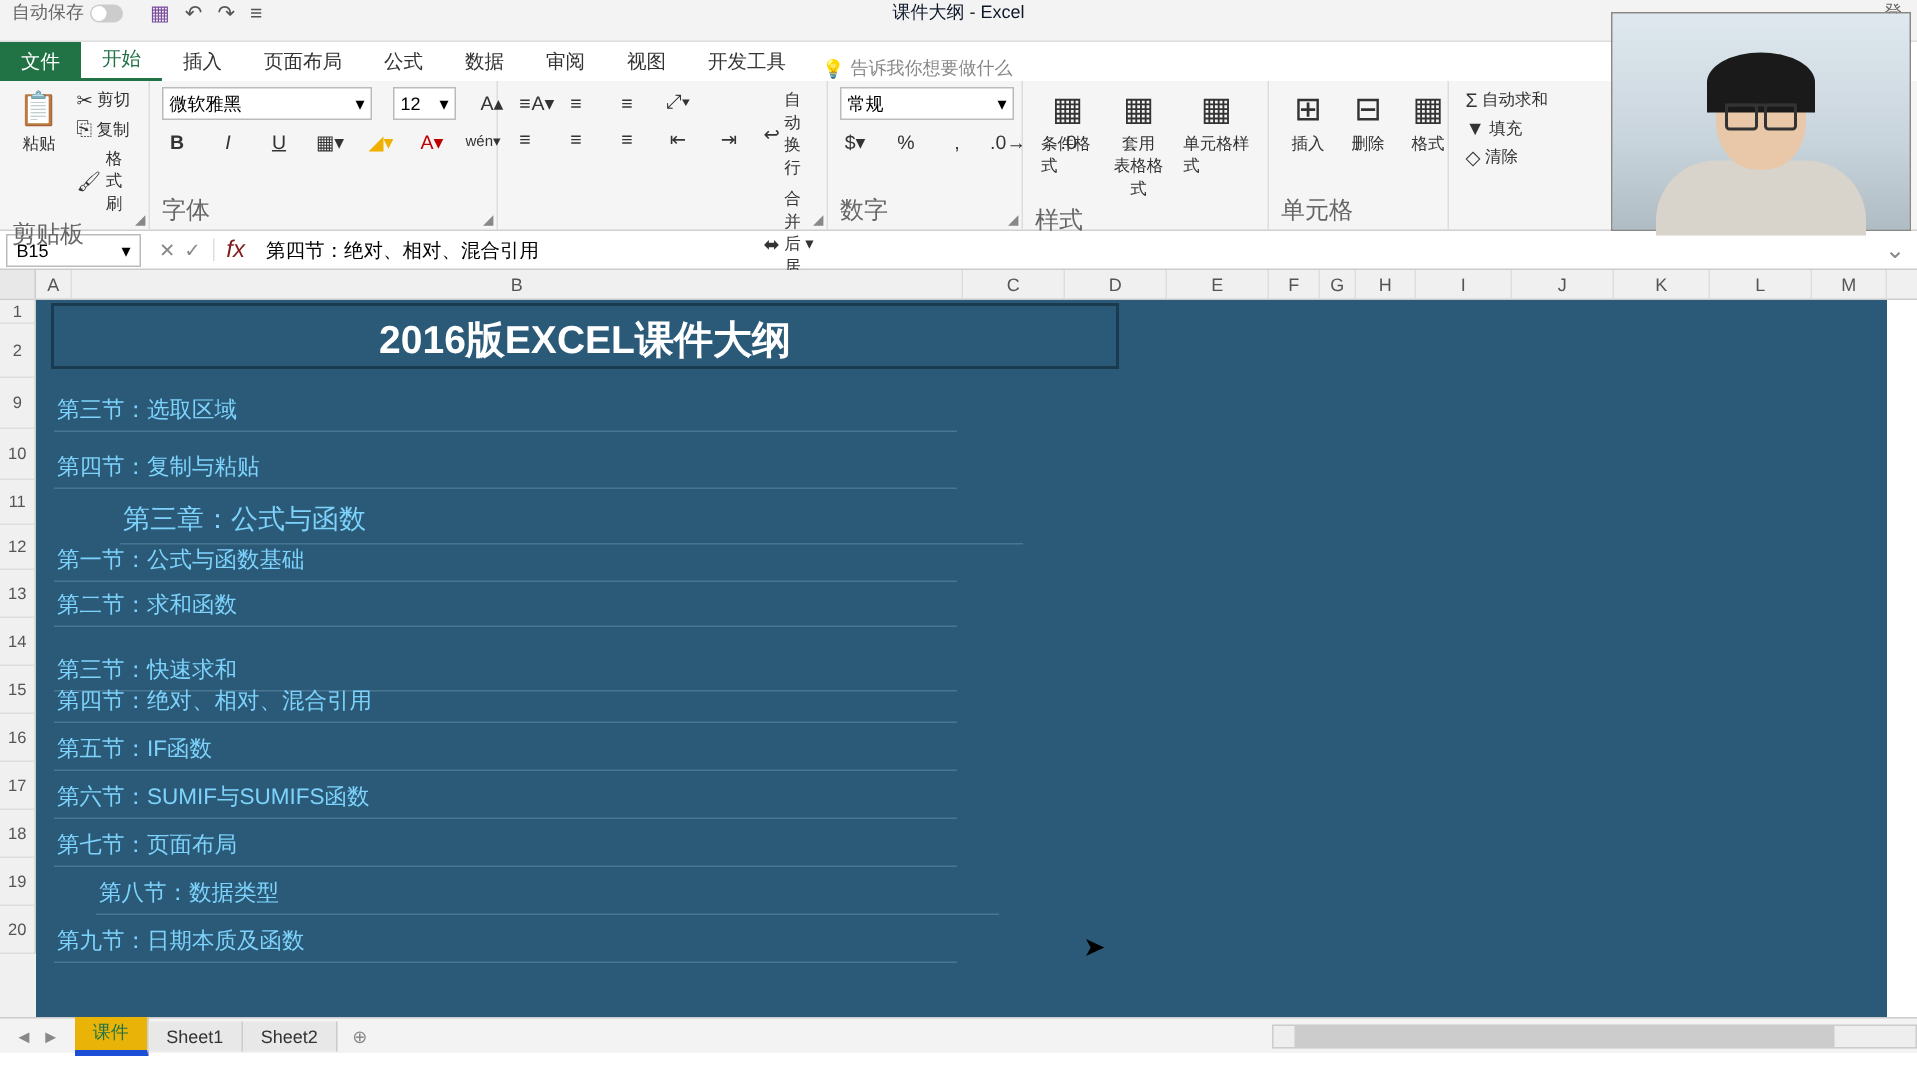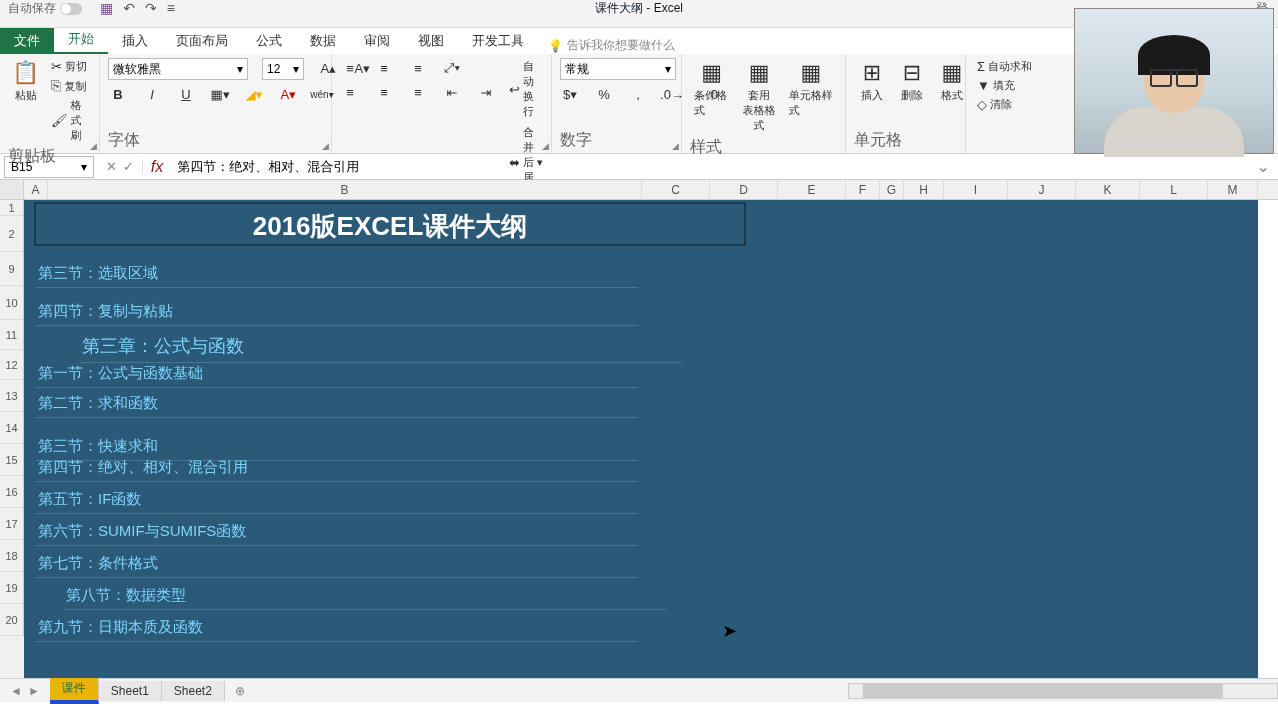--- a/index.html
+++ b/index.html
@@ -334,21 +334,21 @@
       <div id="outline-container">
           <div class="outline-item" style="top: 58px;">第三节：选取区域</div>
           <div class="outline-item" style="top: 96px;">第四节：复制与粘贴</div>
           <div class="outline-item chapter" style="top: 128px; margin-left: 44px;">第三章：公式与函数</div>
           <div class="outline-item" style="top: 158px;">第一节：公式与函数基础</div>
           <div class="outline-item" style="top: 188px;">第二节：求和函数</div>
           <div class="outline-item" style="top: 220px; margin-top: 11px;">第三节：快速求和</div>
           <div class="outline-item" style="top: 252px;">第四节：绝对、相对、混合引用</div>
           <div class="outline-item" style="top: 284px;">第五节：IF函数</div>
           <div class="outline-item" style="top: 316px;">第六节：SUMIF与SUMIFS函数</div>
-          <div class="outline-item" style="top: 348px;">第七节：条件格式</div>
+          <div class="outline-item" style="top: 348px;">第七节：页面布局</div>
           <div class="outline-item" style="top: 380px; margin-left: 28px;">第八节：数据类型</div>
           <div class="outline-item" style="top: 412px;">第九节：日期本质及函数</div>
         </div>
     </div>
   </div>
 </div>
 
 <div class="sheettabs">
   <div class="nav">
     <span>◄</span>

